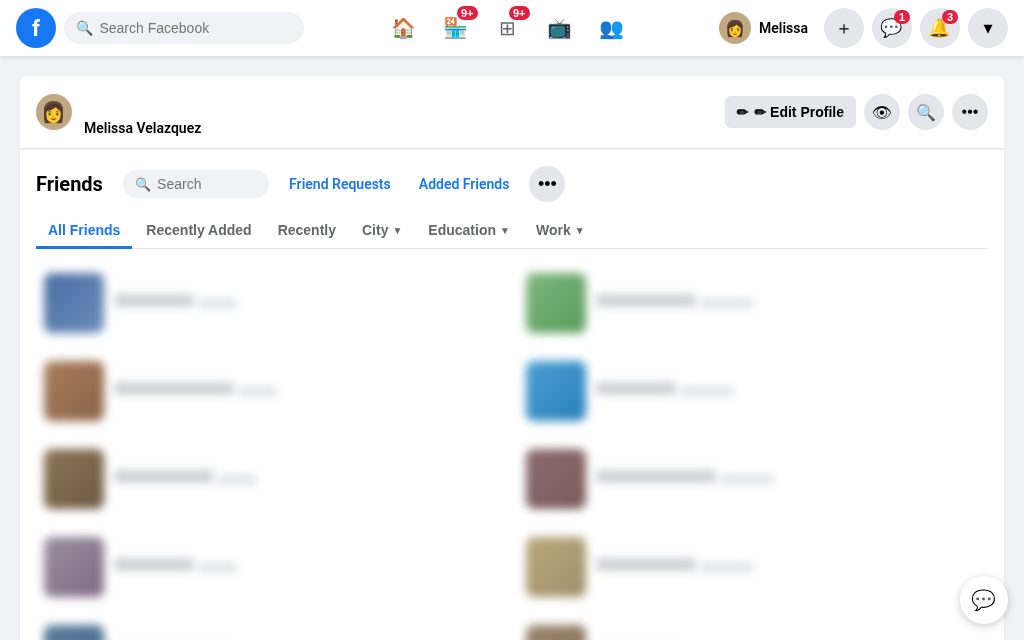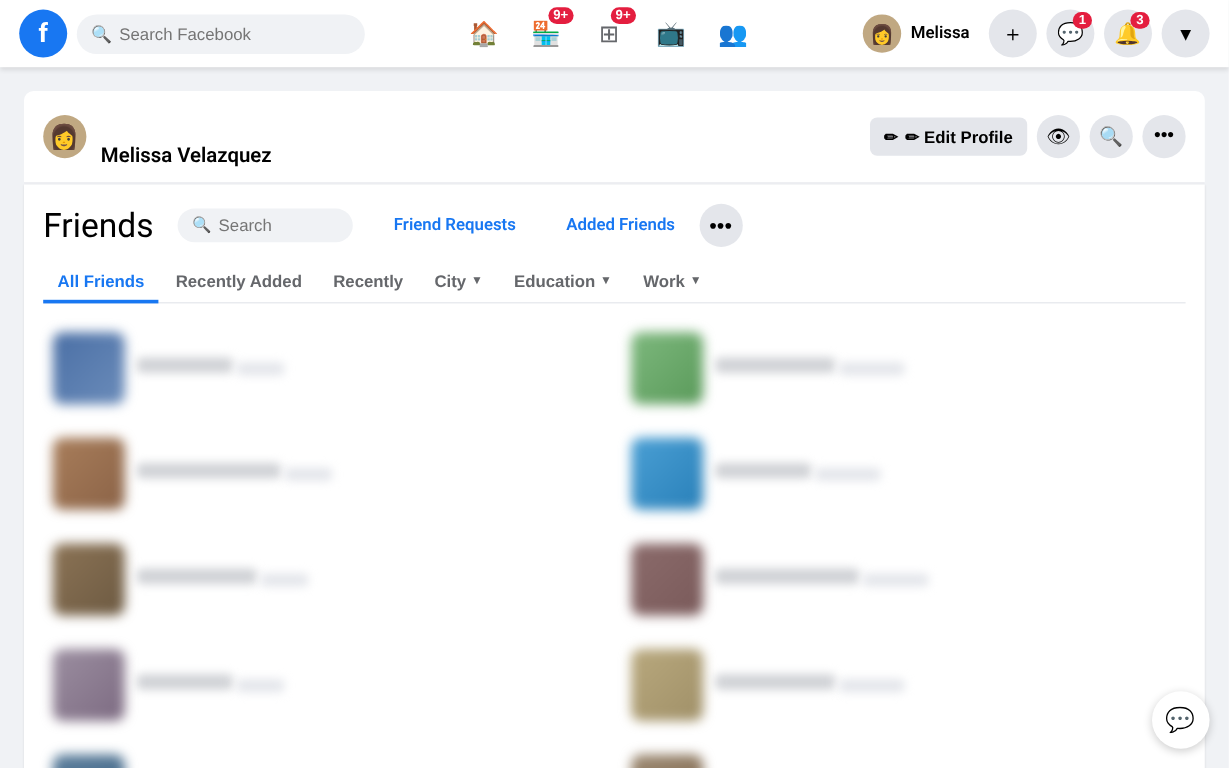--- a/index.html
+++ b/index.html
@@ -123,21 +123,21 @@
       border-bottom: 1px solid #e4e6eb;
     }
     .profile-avatar {
       width: 36px; height: 36px;
       border-radius: 50%;
       background: #c0a882;
       overflow: hidden;
       display: flex; align-items: center; justify-content: center;
       font-size: 20px;
     }
-    .profile-name { font-weight: 600; font-size: 17px; margin-top: 32px; }
+    .profile-name { font-weight: 600; font-size: 14px; margin-top: 32px; }
     .profile-actions {
       margin-left: auto;
       display: flex; gap: 8px; align-items: center;
     }
     .btn-edit {
       background: #e4e6eb;
       border: none; border-radius: 6px;
       padding: 8px 12px;
       font-weight: 600; font-size: 14px;
       cursor: pointer;
@@ -159,22 +159,22 @@
       padding: 16px;
       box-shadow: 0 1px 2px rgba(0,0,0,0.1);
     }
     .friends-header {
       display: flex;
       align-items: center;
       margin-bottom: 12px;
       gap: 12px;
     }
     .friends-title {
-      font-size: 28px;
-      font-weight: 400;
+      font-size: 20px;
+      font-weight: 700;
     }
     .friends-search {
       display: flex; align-items: center;
       background: #f0f2f5;
       border-radius: 20px;
       padding: 6px 12px;
       gap: 6px;
       margin-left: 8px;
     }
     .friends-search input {
@@ -182,21 +182,20 @@
       font-size: 14px; width: 120px;
     }
     .friends-link {
       color: #1877f2;
       font-weight: 600;
       font-size: 14px;
       cursor: pointer;
       text-decoration: none;
       padding: 6px 8px;
       border-radius: 6px;
-      margin-left: 14px;
     }
     .friends-more {
       width: 36px; height: 36px;
       border-radius: 50%;
       background: #e4e6eb;
       border: none; cursor: pointer;
       display: flex; align-items: center; justify-content: center;
       font-size: 18px;
     }
 

